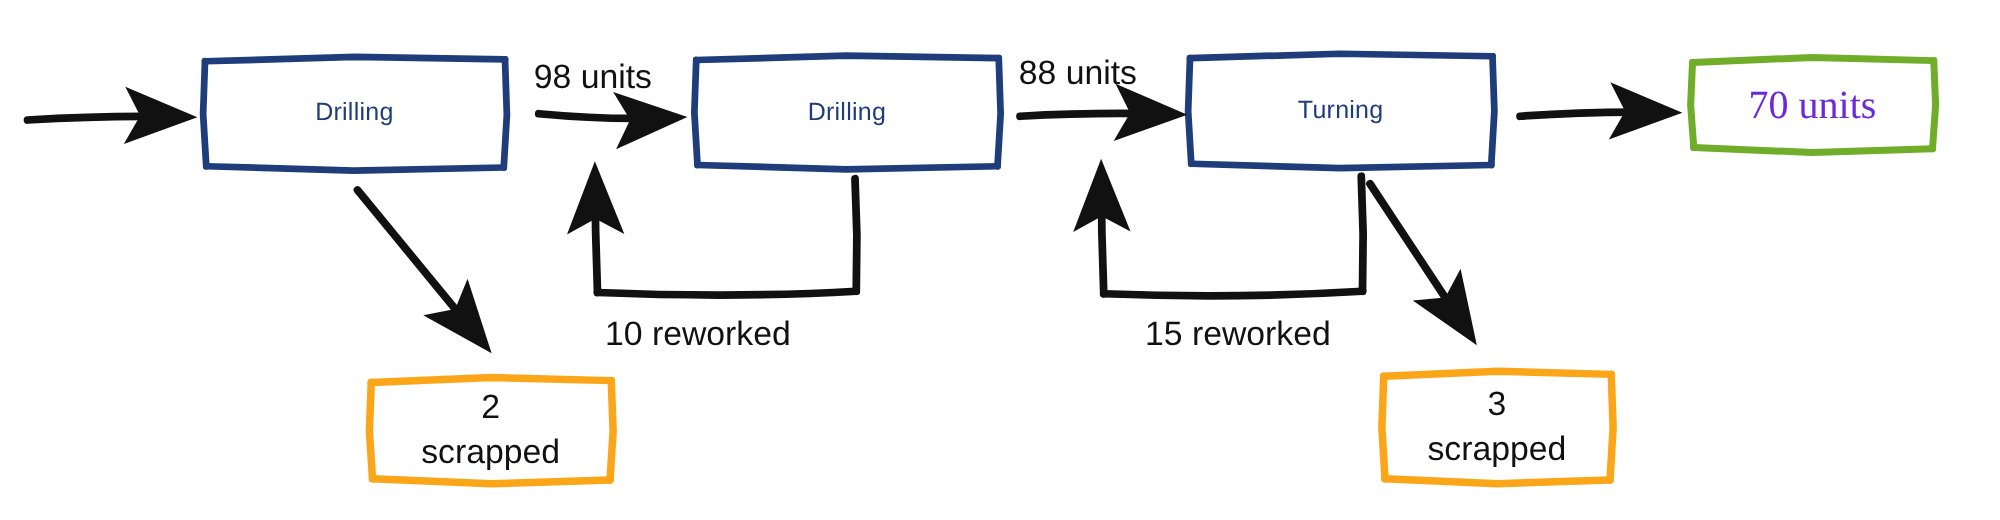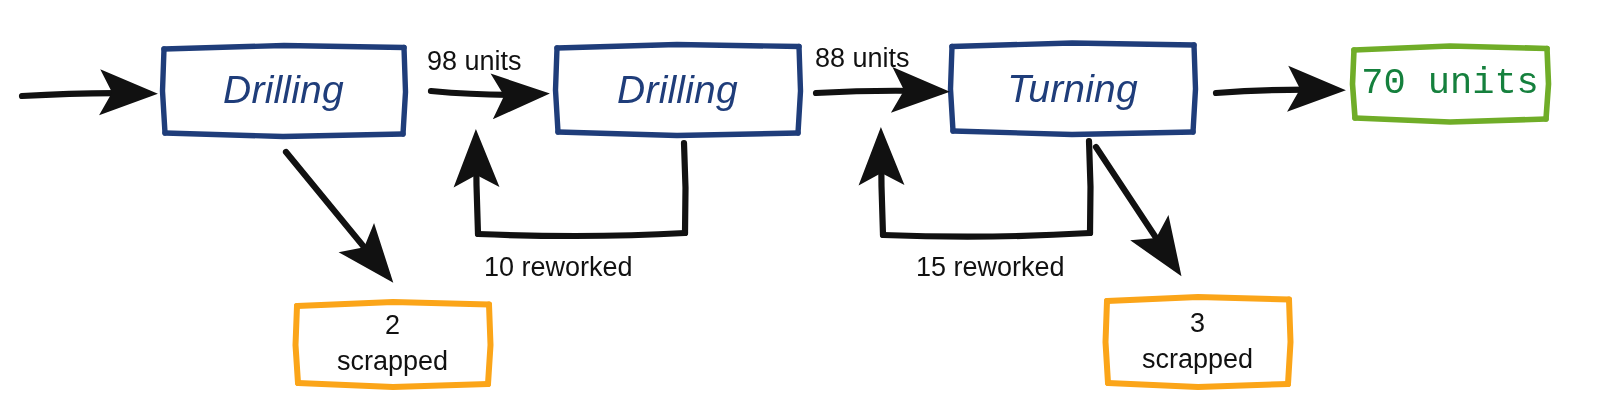--- a/index.html
+++ b/index.html
@@ -25,41 +25,40 @@
     width: 1600px;
     height: 416px;
     pointer-events: none;
   }
   .node-label {
     position: absolute;
     display: flex;
     align-items: center;
     justify-content: center;
     color: #1F3D7A;
-    font-size: 39px;
+    font-size: 20px;
     font-family: "Liberation Sans", sans-serif;
     letter-spacing: 0.2px;
     white-space: nowrap;
-    font-style: italic;
   }
   .flow-label {
     position: absolute;
     color: #111111;
     font-size: 27px;
     font-family: "Liberation Sans", sans-serif;
     white-space: nowrap;
   }
   .terminal-label {
     position: absolute;
     display: flex;
     align-items: center;
     justify-content: center;
-    color: #15803d;
-    font-size: 37px;
-    font-family: Liberation Mono, monospace;
+    color: #6d28d9;
+    font-size: 32px;
+    font-family: Liberation Serif, serif;
     white-space: nowrap;
   }
   .scrap-label {
     position: absolute;
     display: flex;
     flex-direction: column;
     align-items: center;
     justify-content: center;
     color: #111111;
     font-size: 27px;

